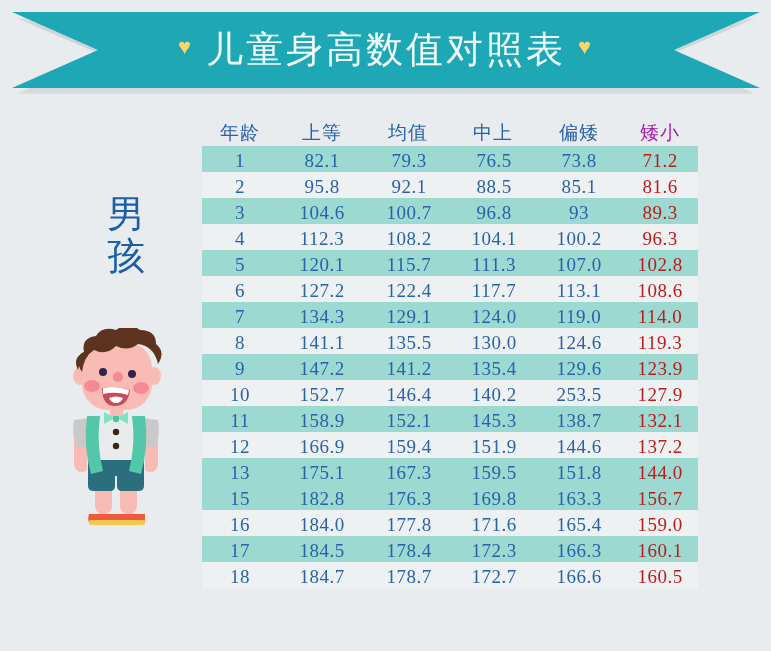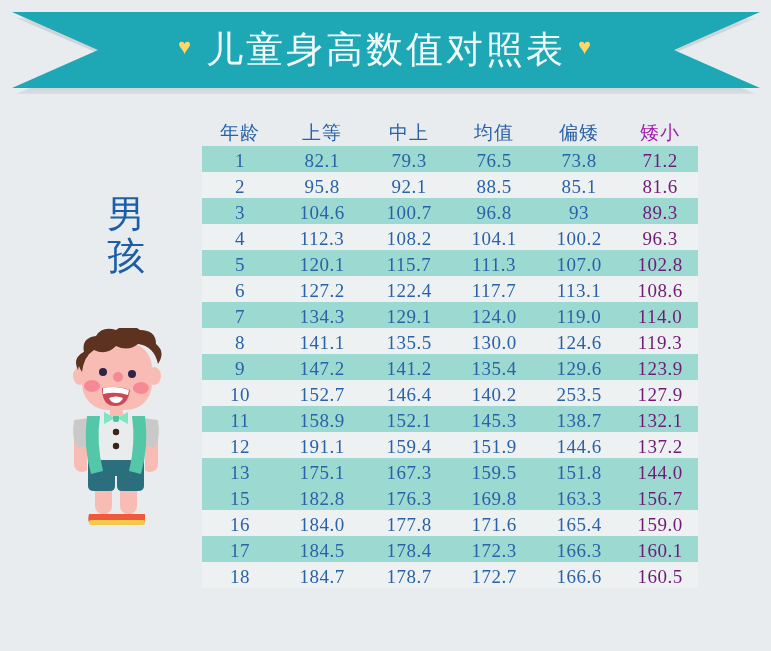--- a/index.html
+++ b/index.html
@@ -121,21 +121,21 @@
     font-size: 19px;
     color: #2a62a8;
     font-family: "Liberation Serif", "DejaVu Serif", serif;
     letter-spacing: .5px;
   }
   .cell.c0 { width: 76px; }
   .cell.c1 { width: 88px; margin-top: 37px; }
   .cell.c2 { width: 86px; }
   .cell.c3 { width: 84px; }
   .cell.c4 { width: 86px; }
-  .cell.c5 { width: 76px; color: #701a75; }
+  .cell.c5 { width: 76px; color: #b91c1c; }
 
   .thead .cell {
     font-size: 19px;
     color: #2a62a8;
     letter-spacing: 1px;
   }
   .thead .cell.c5 { color: #a21caf; }
 </style>
 </head>
 <body>
@@ -208,22 +208,22 @@
     <path d="M40 60 q16 -3 28 2 q-2 16 -15 16 q-13 0 -13 -18 z" fill="#c84b5a"></path>
     <path d="M41 60 q14 -3 26 2 l-1 5 q-12 -4 -25 -1 z" fill="#ffffff"></path>
     <path d="M47 70 q7 -3 14 0 q-2 5 -7 5 q-5 0 -7 -5 z" fill="#ffffff"></path>
   </svg>
 </div>
 
 <div class="table">
   <div class="thead">
     <div class="cell c0">年龄</div>
     <div class="cell c1">上等</div>
+    <div class="cell c3">均值</div>
     <div class="cell c2">中上</div>
-    <div class="cell c3">均值</div>
     <div class="cell c4">偏矮</div>
     <div class="cell c5">矮小</div>
   </div>
 
   <div class="trow alt">
       <div class="cell c0">1</div>
       <div class="cell c1">82.1</div>
       <div class="cell c2">79.3</div>
       <div class="cell c3">76.5</div>
       <div class="cell c4">73.8</div>
@@ -304,21 +304,21 @@
   <div class="trow alt">
       <div class="cell c0">11</div>
       <div class="cell c1">158.9</div>
       <div class="cell c2">152.1</div>
       <div class="cell c3">145.3</div>
       <div class="cell c4">138.7</div>
       <div class="cell c5">132.1</div>
     </div>
   <div class="trow plain">
       <div class="cell c0">12</div>
-      <div class="cell c1">191.1</div>
+      <div class="cell c1">166.9</div>
       <div class="cell c2">159.4</div>
       <div class="cell c3">151.9</div>
       <div class="cell c4">144.6</div>
       <div class="cell c5">137.2</div>
     </div>
   <div class="trow alt">
       <div class="cell c0">13</div>
       <div class="cell c1">175.1</div>
       <div class="cell c2">167.3</div>
       <div class="cell c3">159.5</div>

